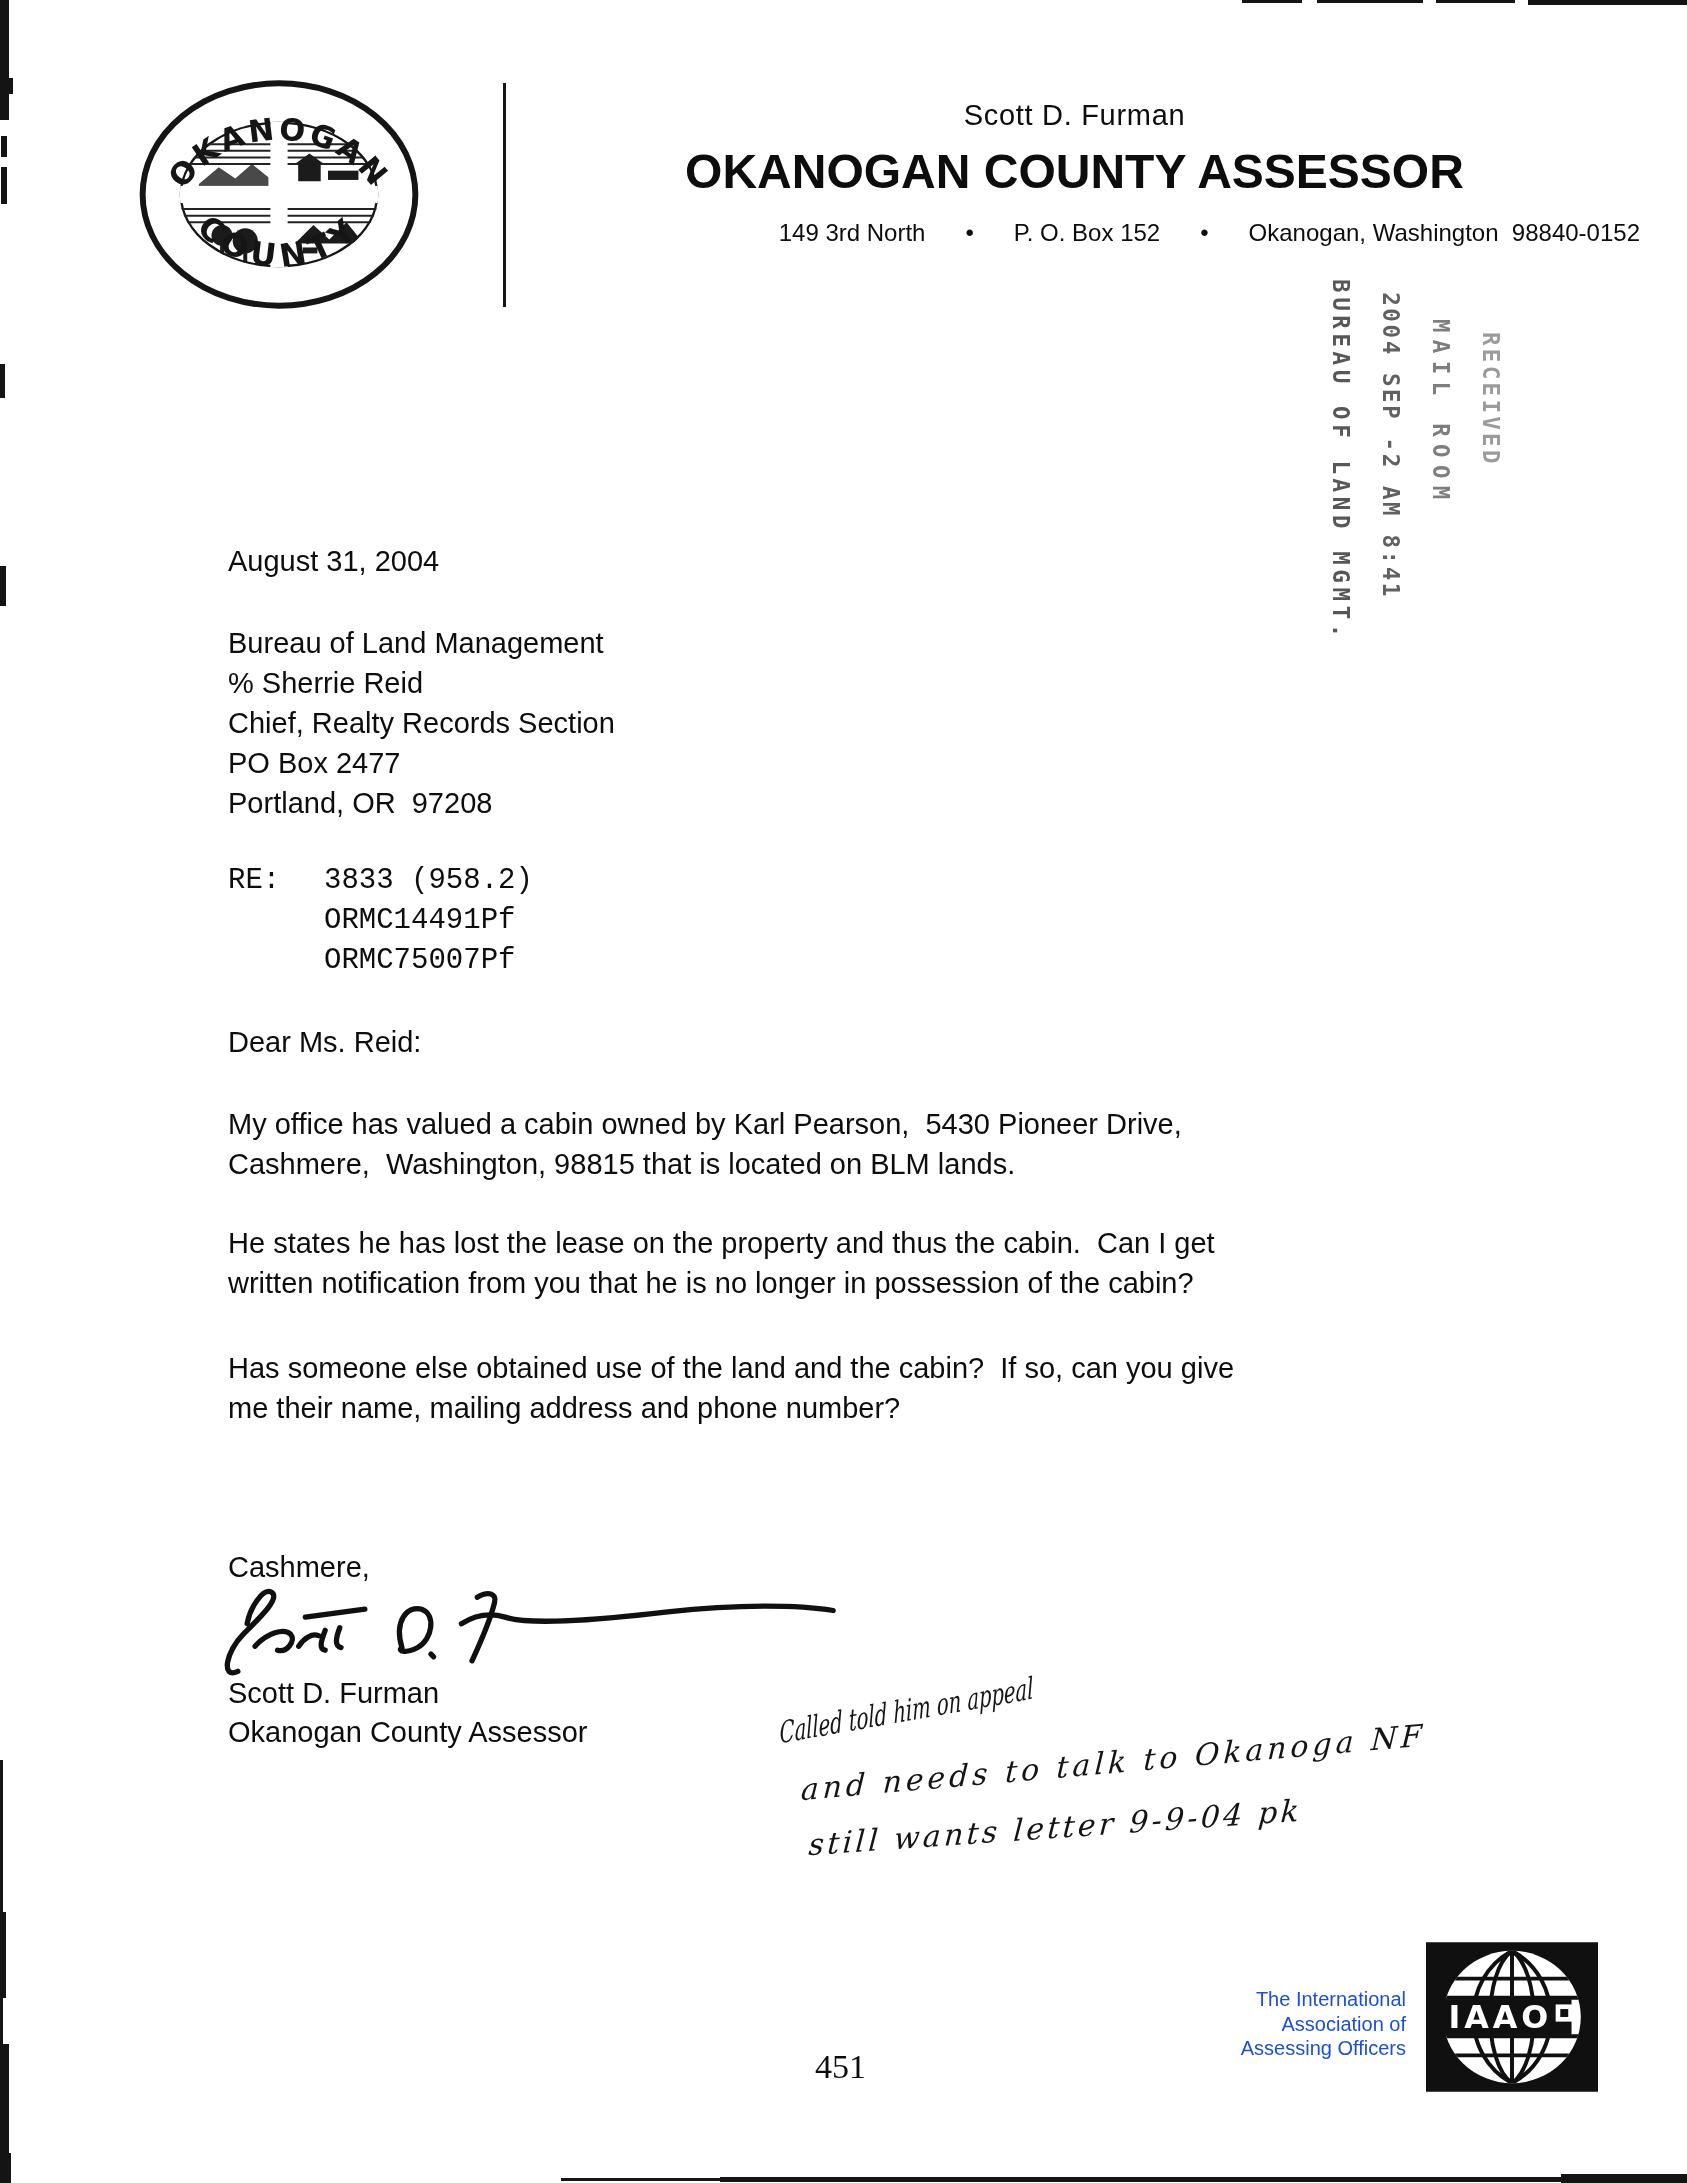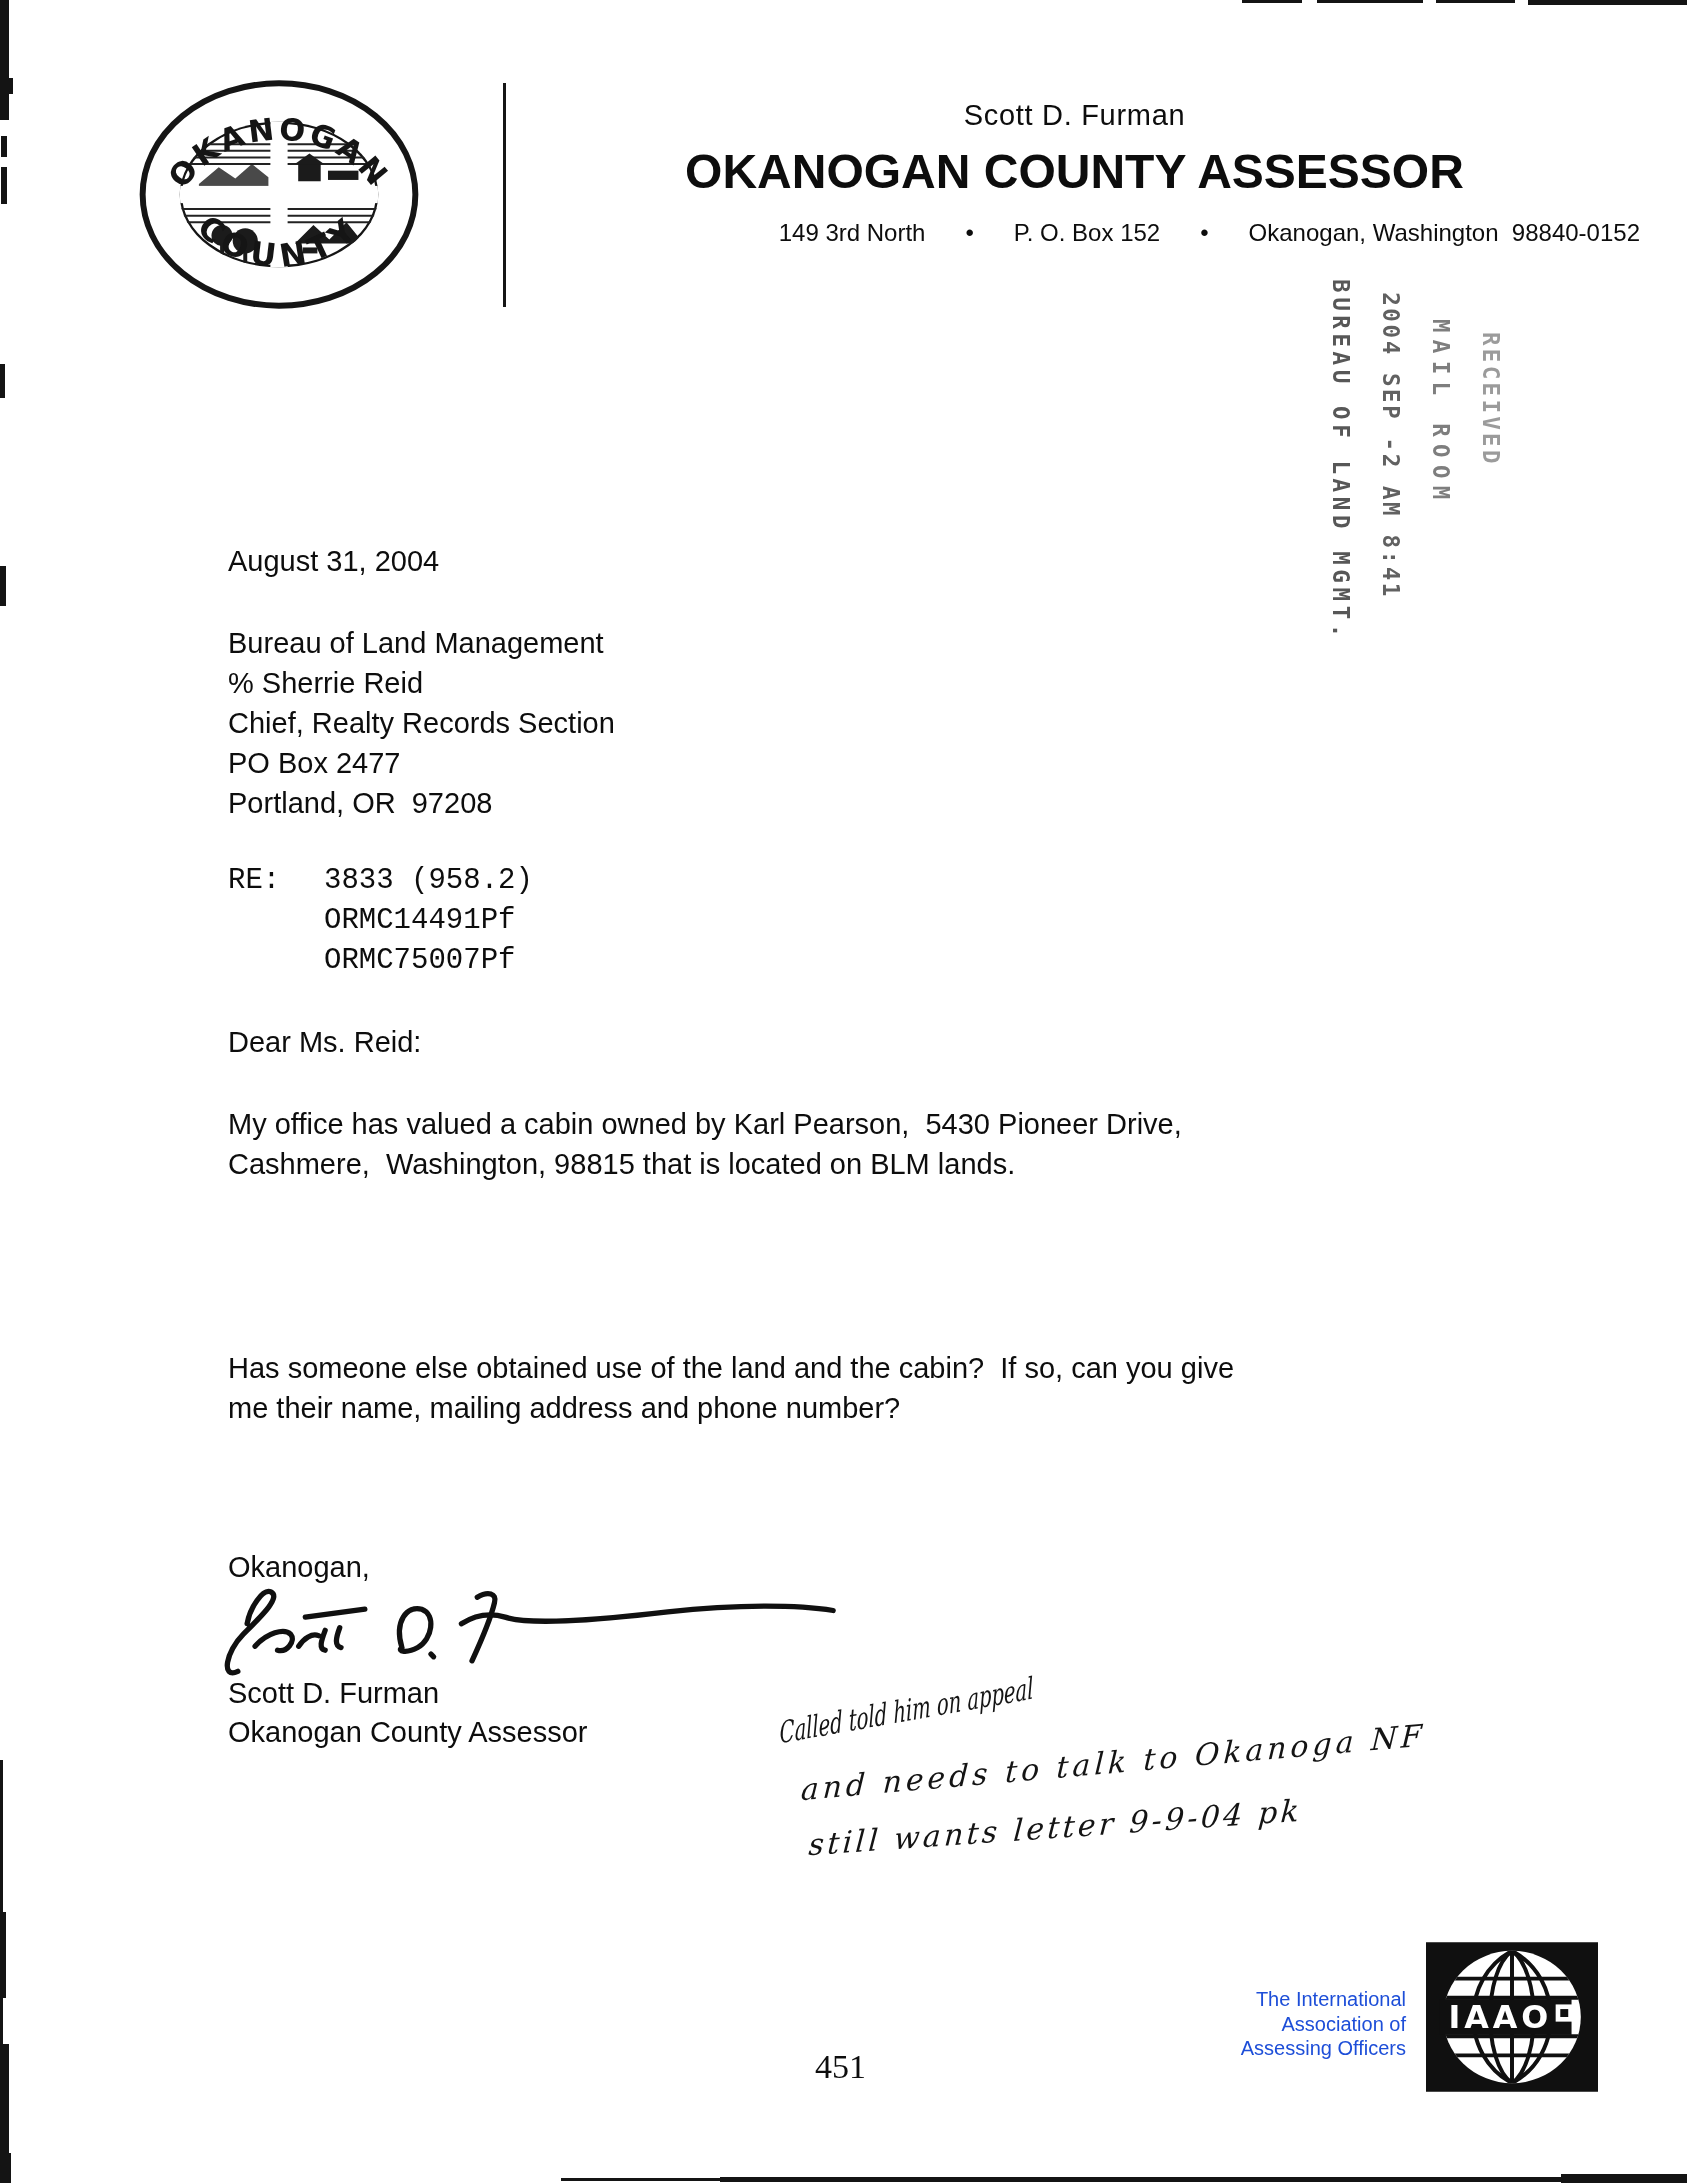--- a/index.html
+++ b/index.html
@@ -143,24 +143,26 @@
     <div class="re-label">RE:</div>
     <div>3833 (958.2)
 ORMC14491Pf
 ORMC75007Pf</div>
   </div>
 
   <div class="abs body-text salutation">Dear Ms. Reid:</div>
 
   <div class="abs body-text p1">My office has valued a cabin owned by Karl Pearson,  5430 Pioneer Drive,
 Cashmere,  Washington, 98815 that is located on BLM lands.</div>
+  <div class="abs body-text p2">He states he has lost the lease on the property and thus the cabin.  Can I get
+written notification from you that he is no longer in possession of the cabin?</div>
   <div class="abs body-text p3">Has someone else obtained use of the land and the cabin?  If so, can you give
 me their name, mailing address and phone number?</div>
 
-  <div class="abs body-text closing">Okanogan,</div>
+  <div class="abs body-text closing">Cashmere,</div>
 
   <svg class="abs signature" width="635" height="106" viewBox="0 0 960 160">
     <g fill="none" stroke="#101010" stroke-width="8" stroke-linecap="round" stroke-linejoin="round">
       <path d="M30,138 C4,150 12,108 38,82 C64,56 96,26 80,18 C68,12 48,42 44,66"></path>
       <path d="M56,100 C74,80 100,72 110,82 C118,92 104,110 90,106"></path>
       <path d="M122,100 C130,88 142,80 152,84"></path>
       <path d="M162,76 C156,92 152,104 162,106"></path>
       <path d="M184,72 C178,88 176,100 186,102"></path>
       <path d="M132,56 L222,44"></path>
       <path d="M278,102 C266,62 286,38 308,44 C330,52 324,90 302,102 C286,111 270,108 278,102"></path>

